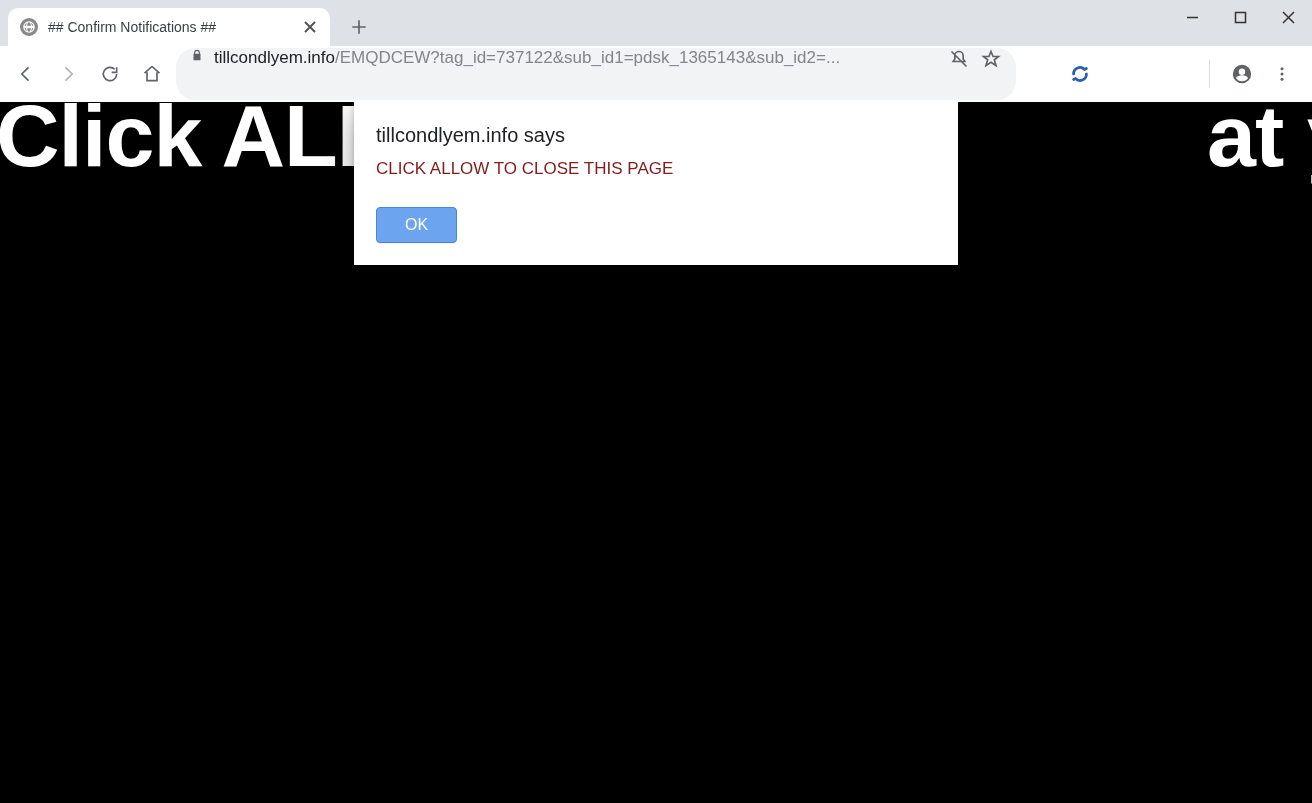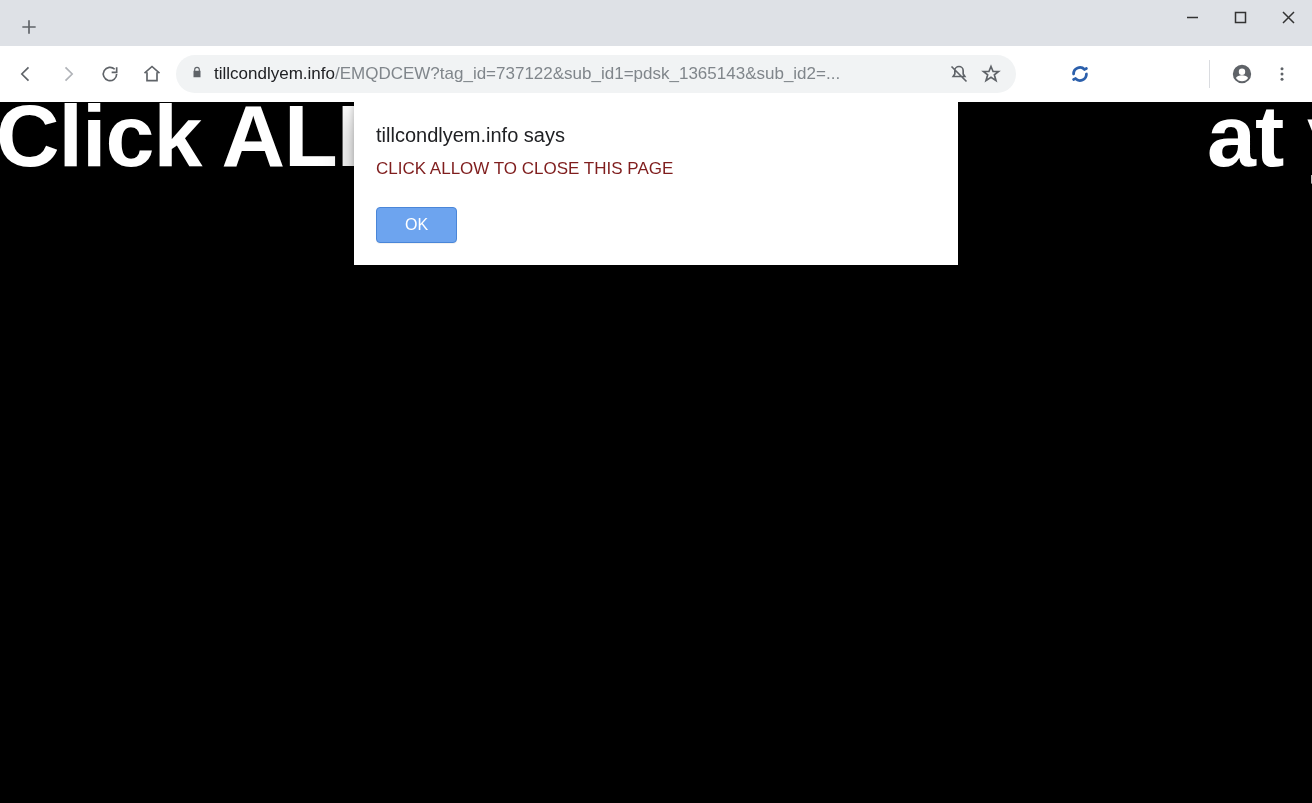--- a/index.html
+++ b/index.html
@@ -36,22 +36,22 @@
     height: 56px; background:#fff; display:flex; align-items:center; gap:6px;
     padding: 0 8px;
   }
   .tbtn {
     width:36px; height:36px; display:flex; align-items:center; justify-content:center;
     color:#5f6368; cursor:pointer; border-radius:50%;
   }
   .tbtn svg { width:20px; height:20px; stroke:#5f6368; stroke-width:2; fill:none; }
   .tbtn.disabled svg { stroke:#b0b3b8; }
   .addr {
-    flex:1; height:38px; background:#f1f3f4; border-radius:19px;
-    display:flex; align-items:center; padding: 0 14px; gap:10px; color:#5f6368;
+    flex:1; height:52px; background:#f1f3f4; border-radius:19px;
+    display:flex; align-items:flex-start; padding: 0 14px; gap:10px; color:#5f6368;
     max-width: 840px;
   }
   .addr .lock svg { width:14px; height:14px; fill:#5f6368; }
   .addr .url { flex:1; font-size:17px; color:#202124; white-space:nowrap; overflow:hidden; text-overflow:ellipsis; }
   .addr .url .host { color:#202124; }
   .addr .url .path { color:#80868b; }
   .addr .icon { width:22px; height:22px; display:flex; align-items:center; justify-content:center; }
   .addr .icon svg { width:20px; height:20px; stroke:#5f6368; stroke-width:2; fill:none; }
 
   .ext-icon {
@@ -89,20 +89,33 @@
     background:#6da4ef; color:#fff; border:1px solid #4a86d8;
     padding: 8px 28px; font-size:16px; border-radius:4px; cursor:pointer;
     box-shadow: 0 1px 0 rgba(0,0,0,0.05);
   }
 </style>
 </head>
 <body>
 
 <div class="chrome">
   <div class="tab-strip">
+    <div class="tab">
+      <span class="favicon">
+        <svg viewBox="0 0 24 24">
+            <path d="M12 2a10 10 0 1 0 0 20 10 10 0 0 0 0-20zm0 2c1.5 0 2.9 2.7 3.3 6H8.7C9.1 6.7 10.5 4 12 4zm-5.3 6H4.3A8 8 0 0 1 9 4.6C8 6 7.1 7.9 6.7 10zm0 4c.4 2.1 1.3 4 2.3 5.4A8 8 0 0 1 4.3 14h2.4zm2 0h6.6c-.4 3.3-1.8 6-3.3 6s-2.9-2.7-3.3-6zm8.6 0h2.4a8 8 0 0 1-4.7 5.4c1-1.4 1.9-3.3 2.3-5.4zm0-4c-.4-2.1-1.3-4-2.3-5.4A8 8 0 0 1 19.7 10h-2.4z"></path>
+          </svg>
+      </span>
+      <span class="title">## Confirm Notifications ##</span>
+      <span class="close" title="Close tab">
+        <svg viewBox="0 0 12 12">
+            <path d="M1 1 L11 11 M11 1 L1 11"></path>
+          </svg>
+      </span>
+    </div>
     <div class="new-tab" title="New tab">
       <svg viewBox="0 0 24 24" width="20" height="20">
           <path d="M12 4v16M4 12h16" stroke="#5f6368" stroke-width="2" fill="none"></path>
         </svg>
     </div>
 
     <div class="win-controls">
       <div class="wc" title="Minimize">
         <svg viewBox="0 0 13 13">
             <path d="M1 6.5 H12"></path>

